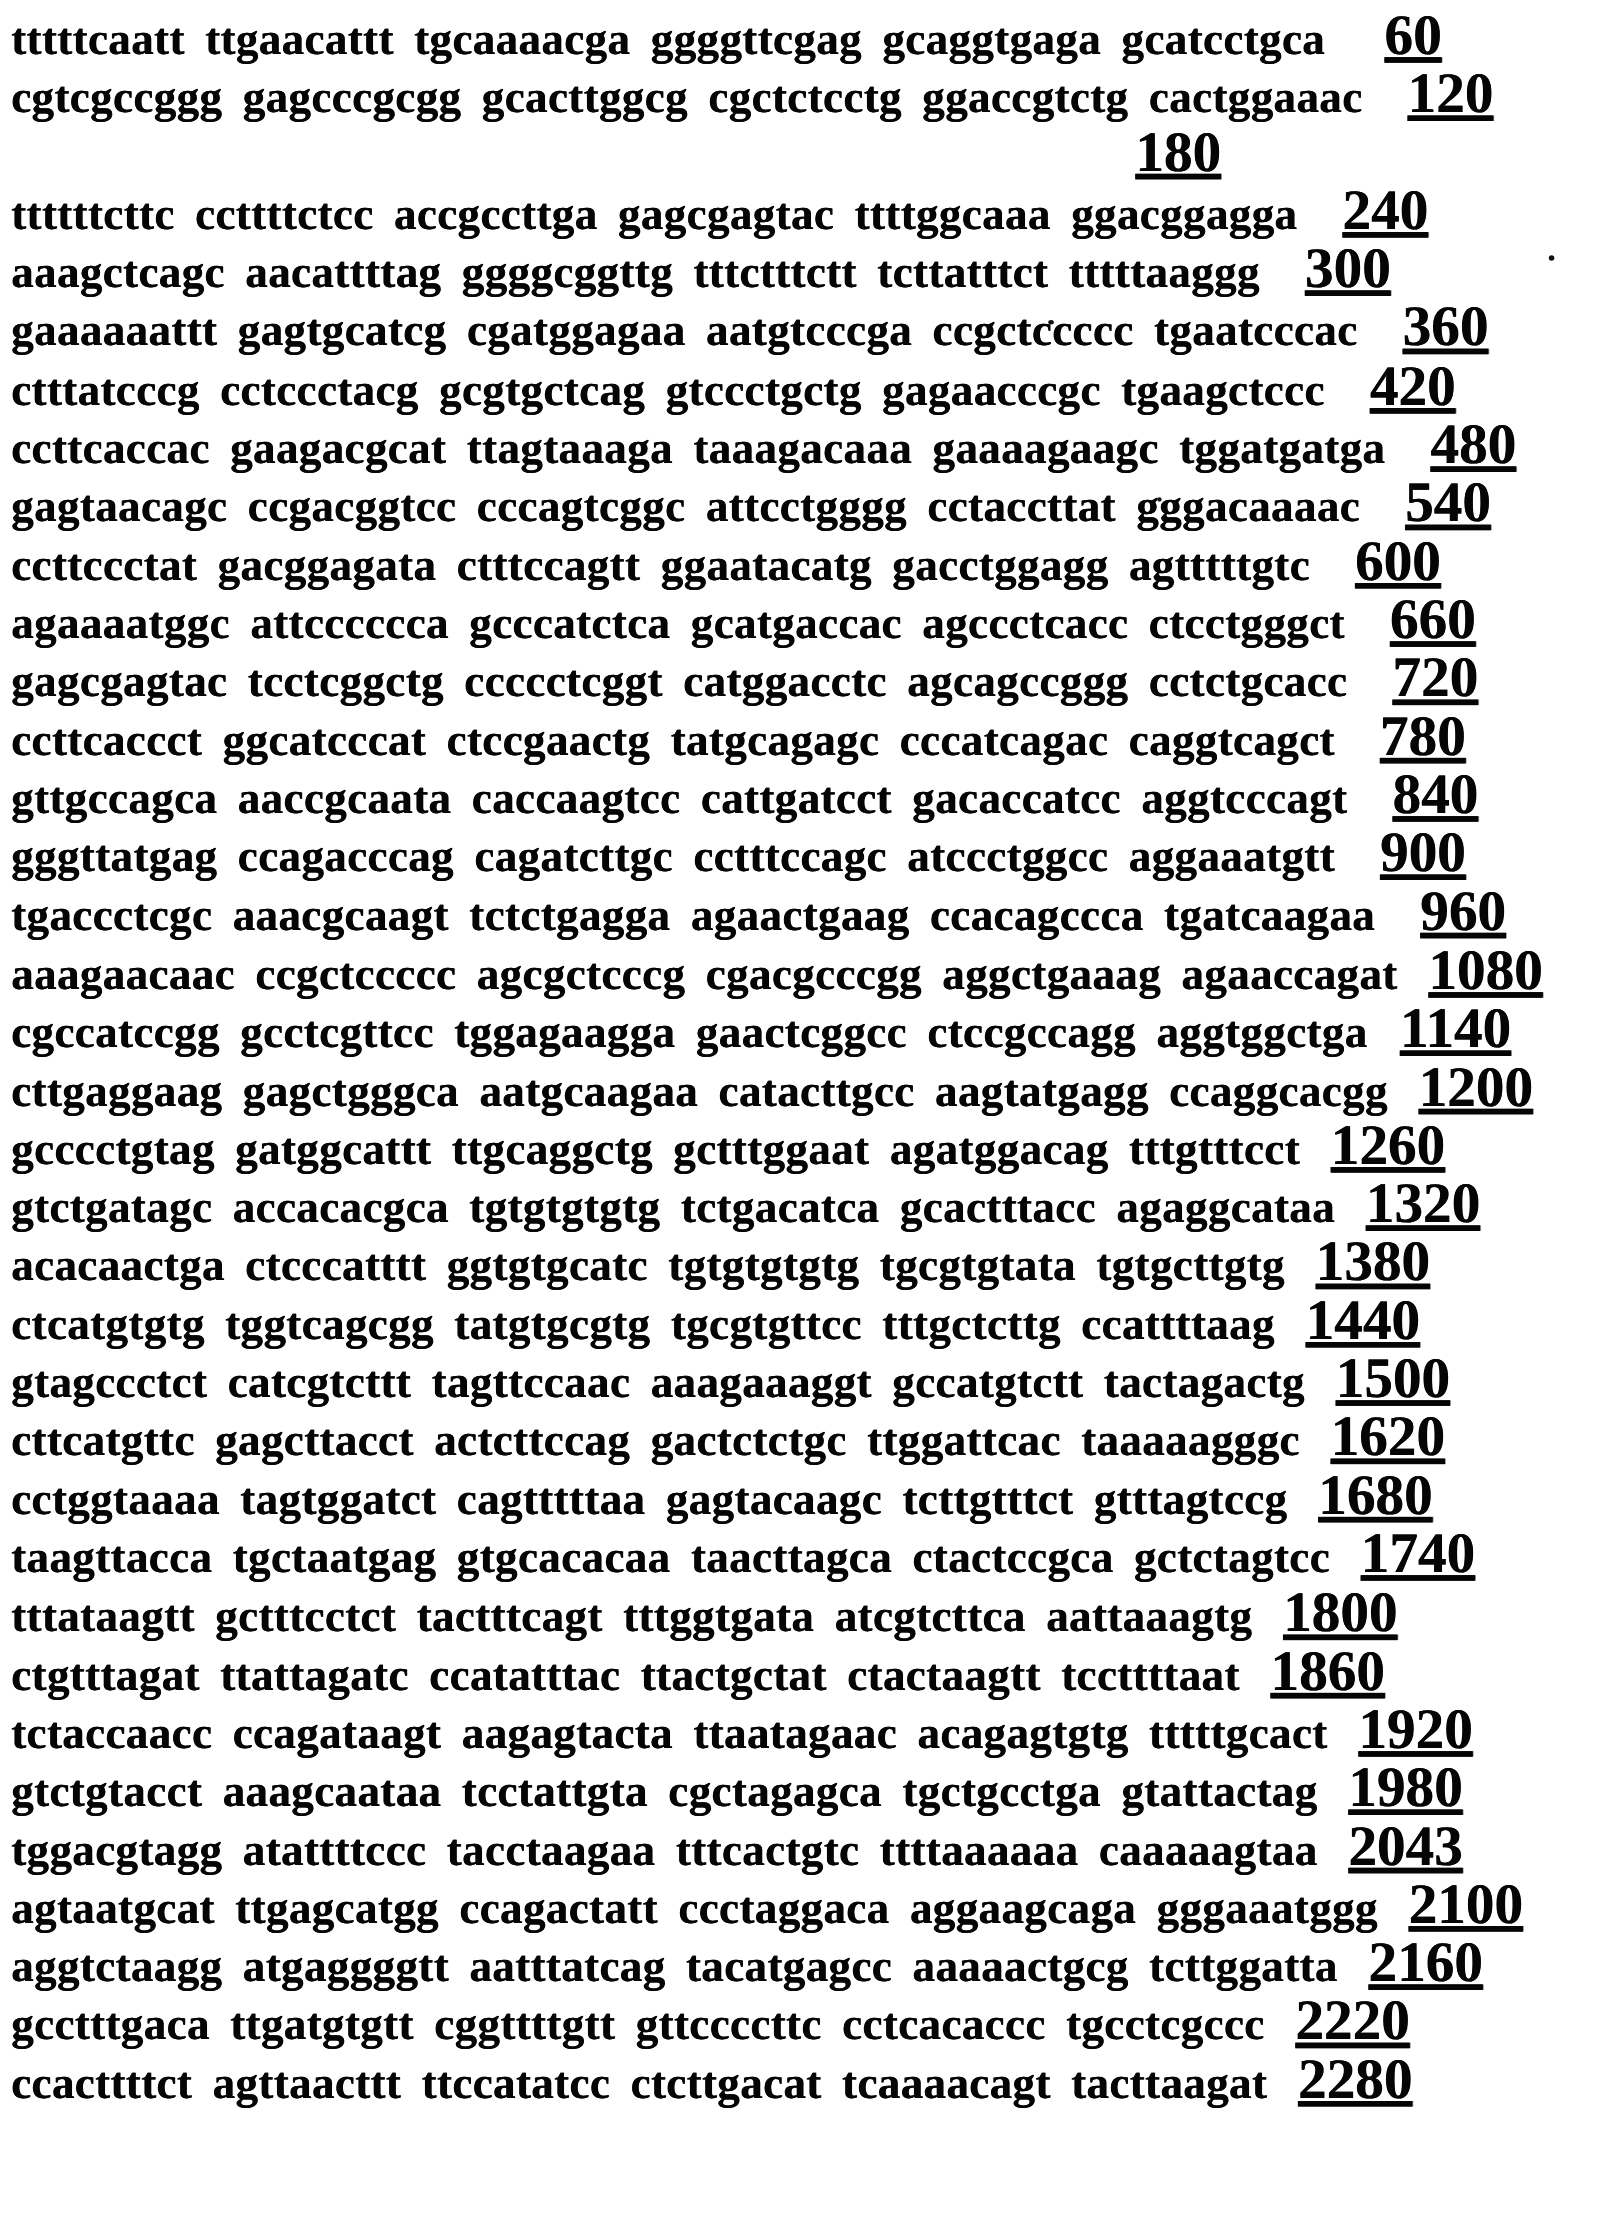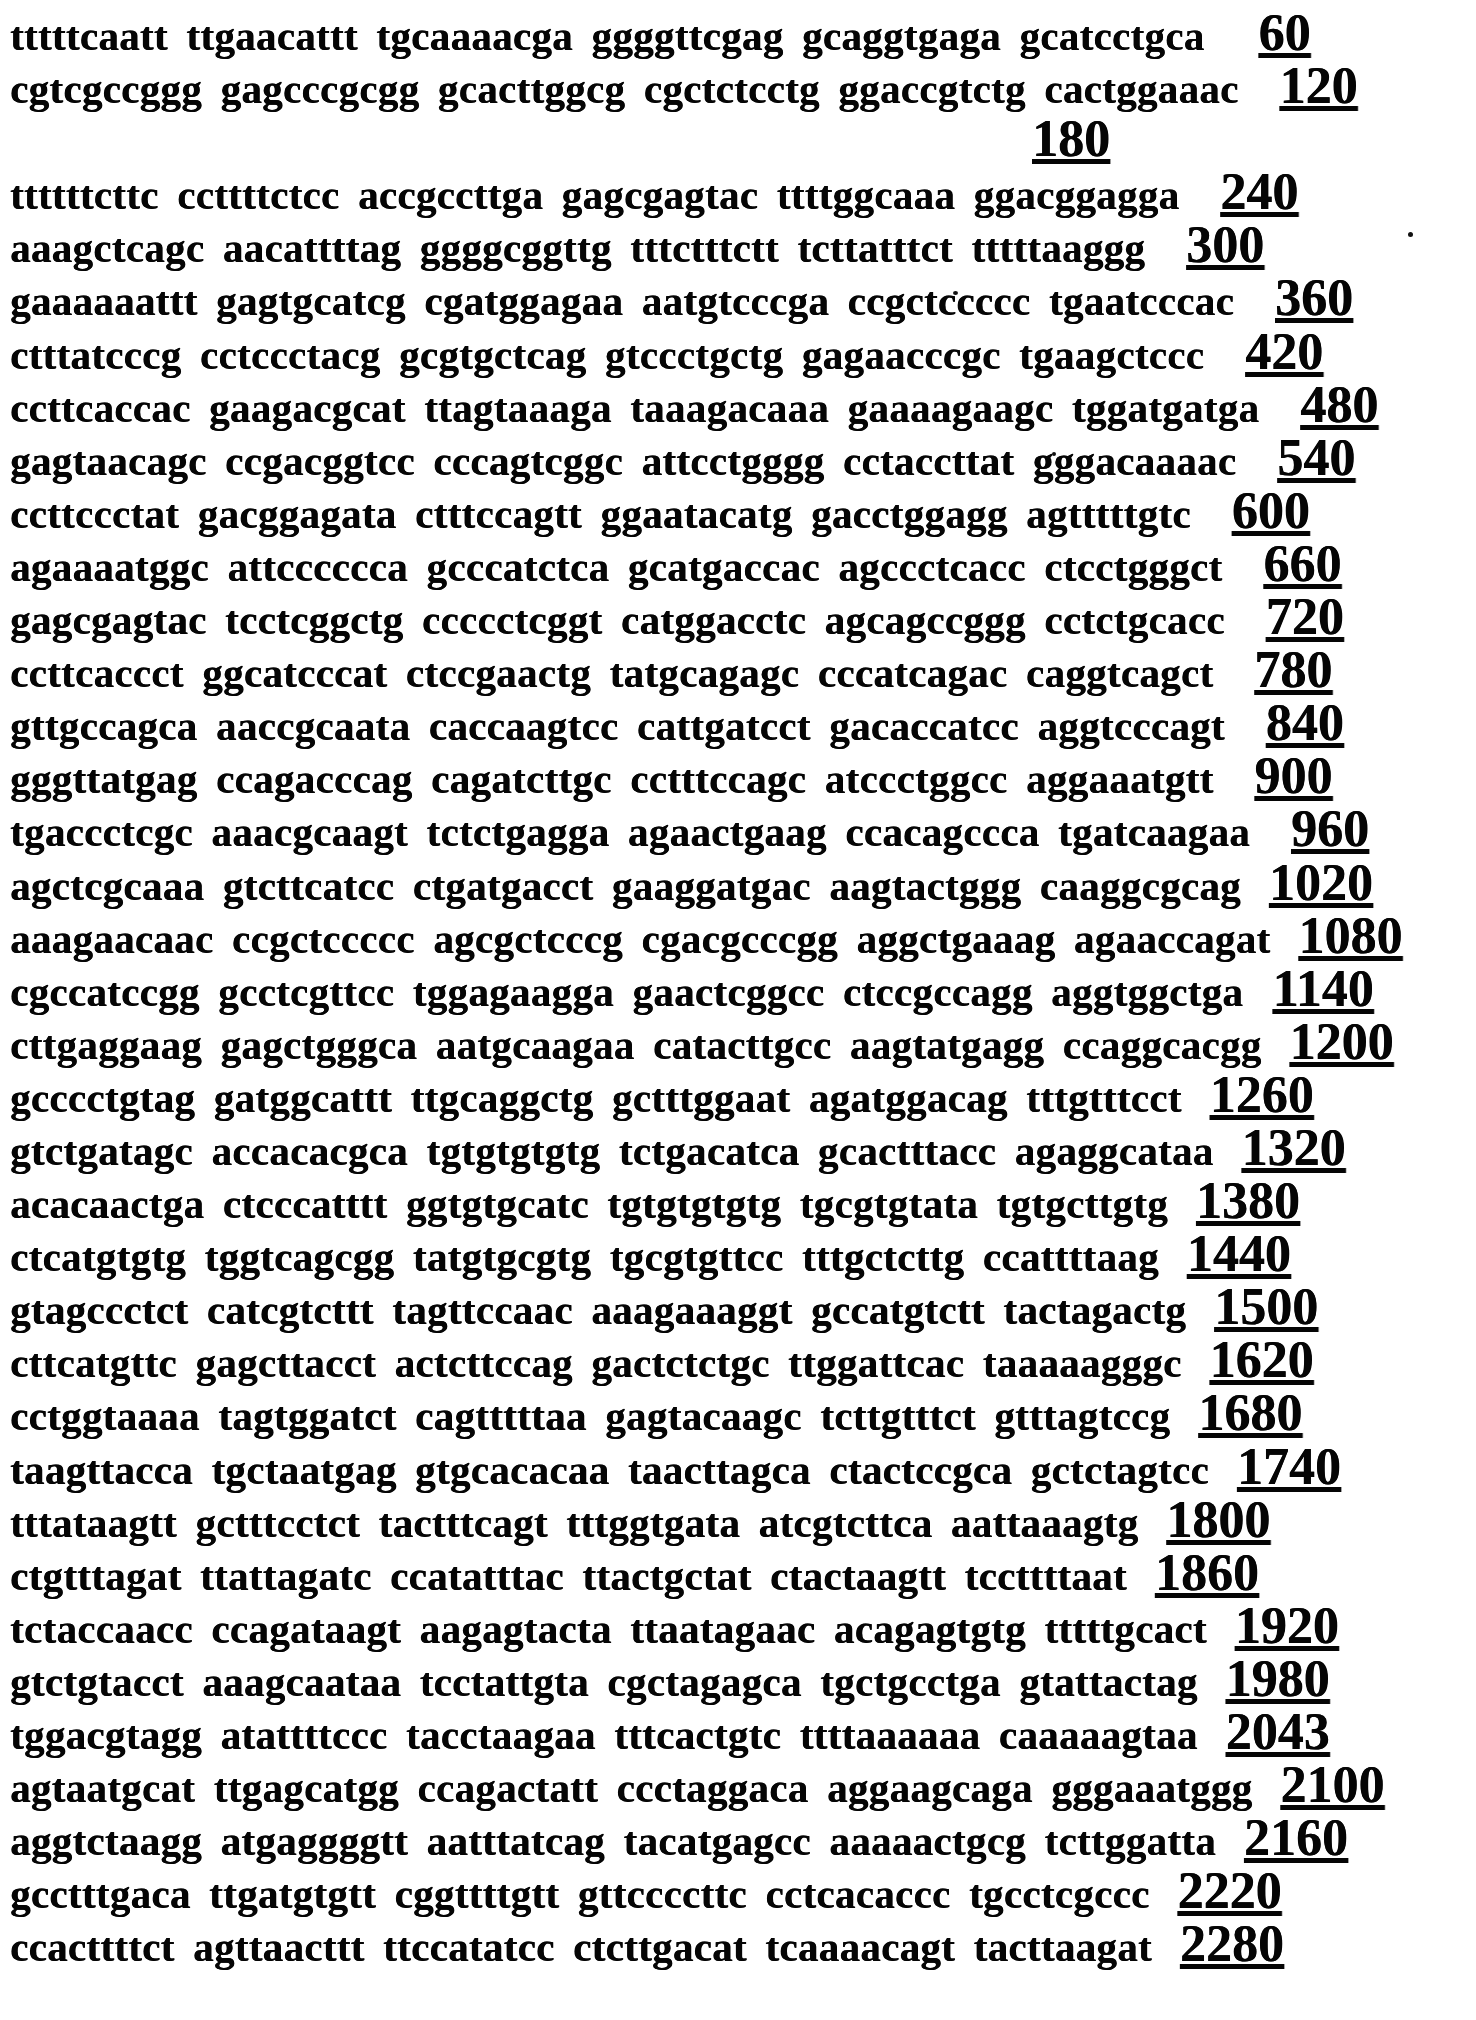--- a/index.html
+++ b/index.html
@@ -114,24 +114,20 @@
     </div>
     <div class="seq-row">
       <span class="seq">gggttatgag ccagacccag cagatcttgc cctttccagc atccctggcc aggaaatgtt</span>
       <span class="pos">900</span>
     </div>
     <div class="seq-row">
       <span class="seq">tgaccctcgc aaacgcaagt tctctgagga agaactgaag ccacagccca tgatcaagaa</span>
       <span class="pos">960</span>
     </div>
     <div class="seq-row">
-      <span class="seq">agctcgcaaa gtcttcatcc ctgatgacct gaaggatgac aagtactggg caaggcgcag</span>
-      <span class="pos">1020</span>
-    </div>
-    <div class="seq-row">
       <span class="seq">aaagaacaac ccgctccccc agcgctcccg cgacgcccgg aggctgaaag agaaccagat</span>
       <span class="pos">1080</span>
     </div>
     <div class="seq-row">
       <span class="seq">cgccatccgg gcctcgttcc tggagaagga gaactcggcc ctccgccagg aggtggctga</span>
       <span class="pos">1140</span>
     </div>
     <div class="seq-row">
       <span class="seq">cttgaggaag gagctgggca aatgcaagaa catacttgcc aagtatgagg ccaggcacgg</span>
       <span class="pos">1200</span>

